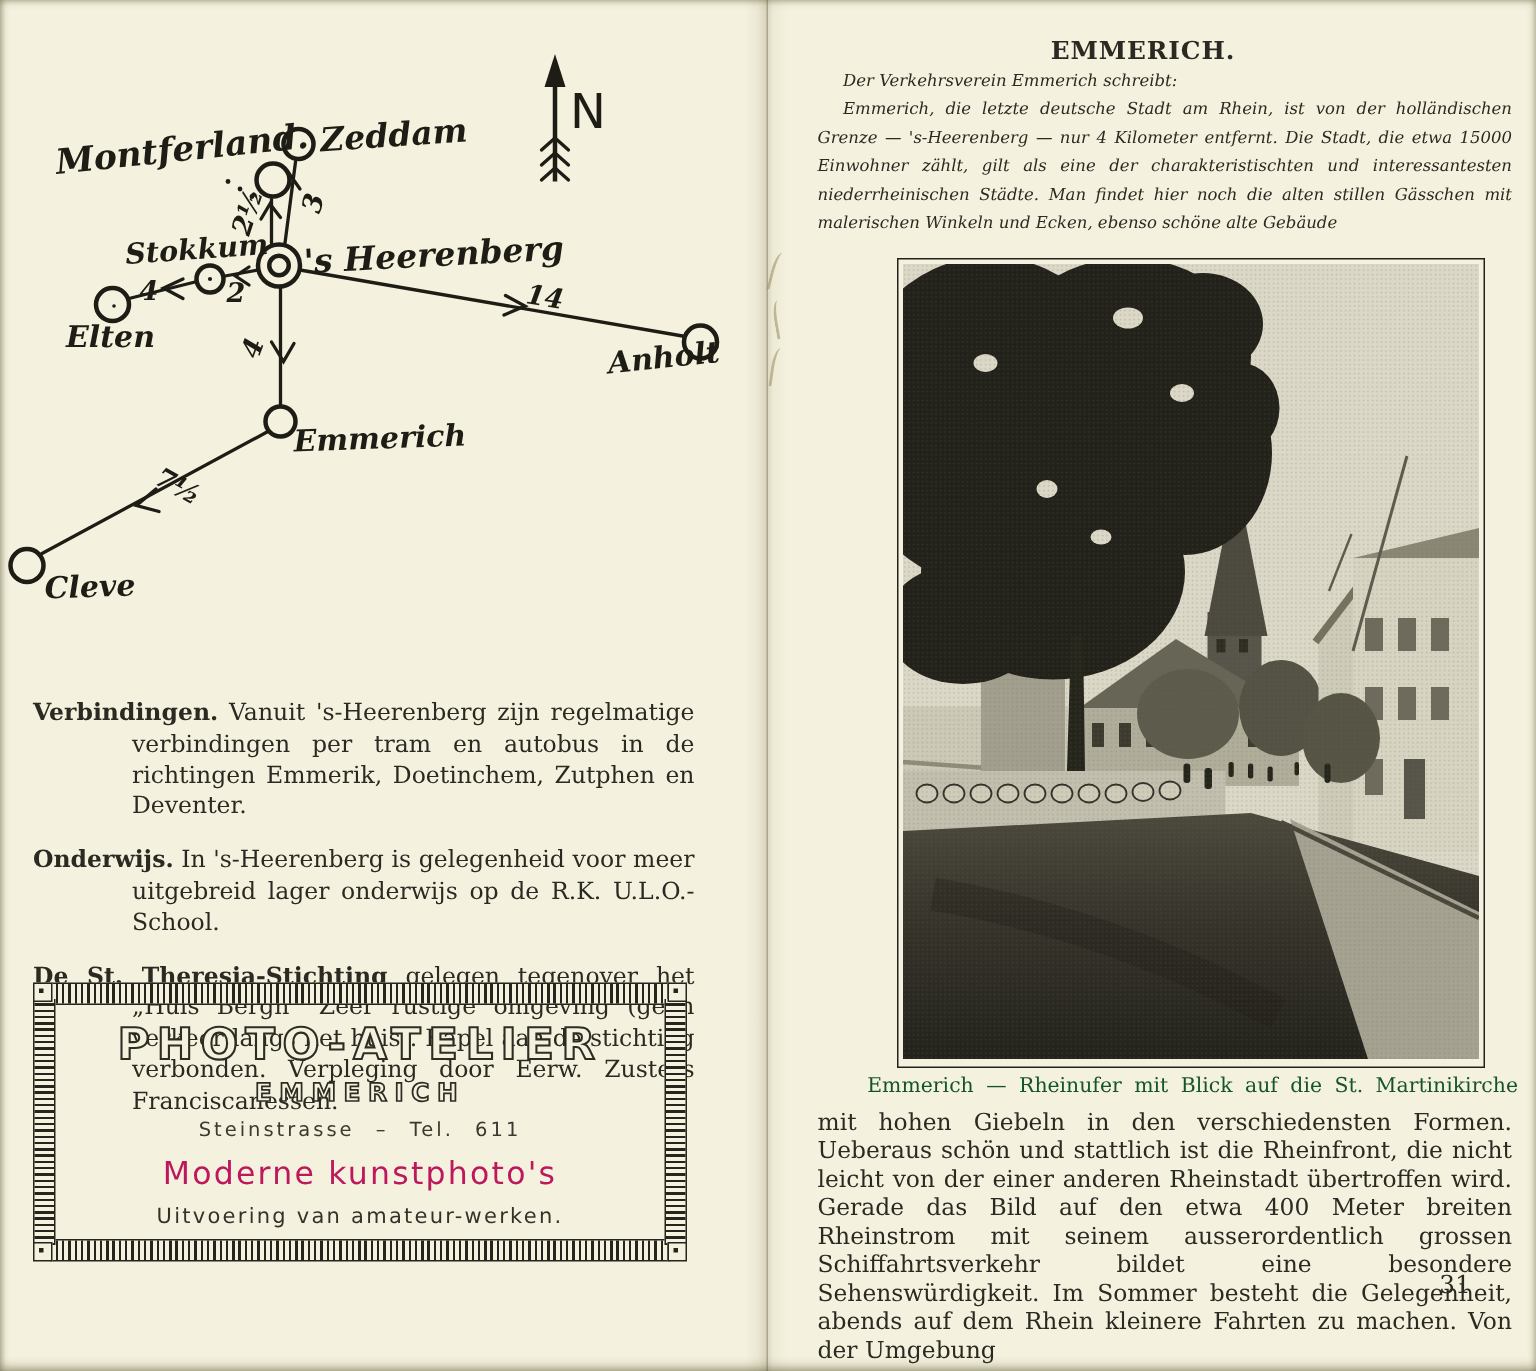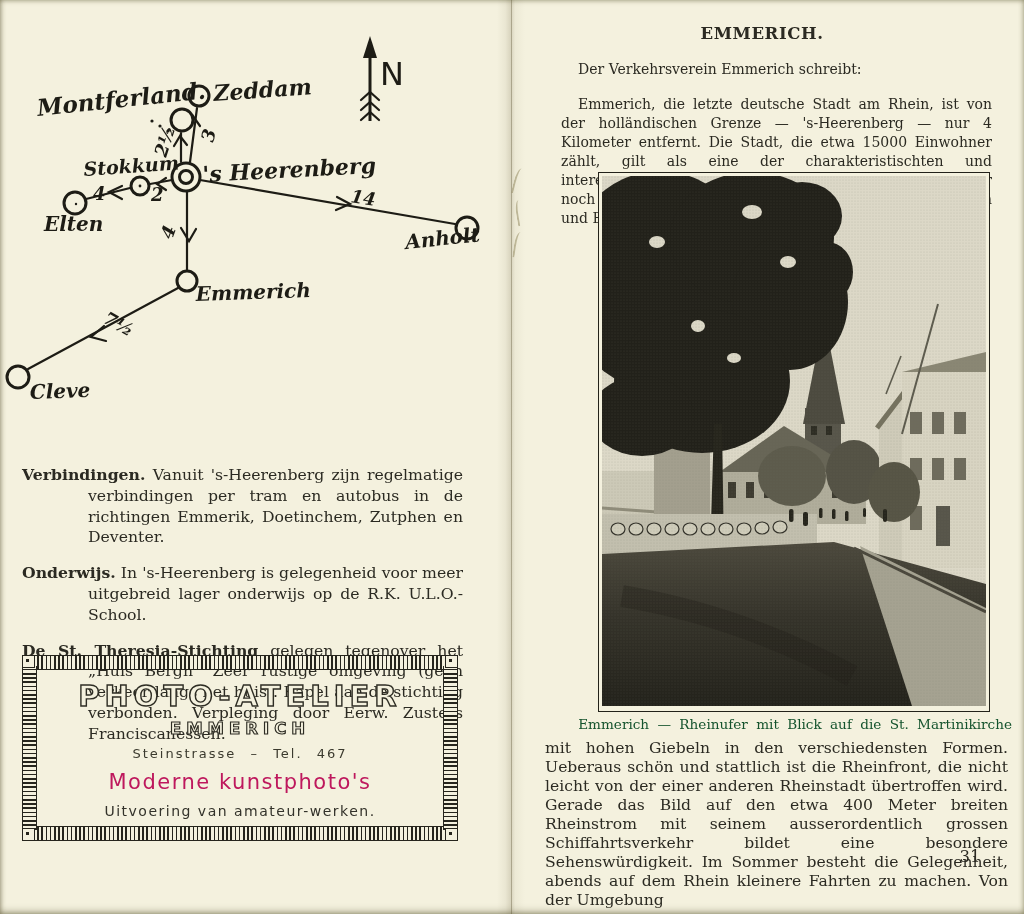--- a/index.html
+++ b/index.html
@@ -63,21 +63,21 @@
   .ad-name{font-size:18px;font-weight:700;letter-spacing:3px;color:#f4f1de;-webkit-text-stroke:1.15px #2e2d24;}
   .ad-city{font-size:16.5px;font-weight:700;letter-spacing:5px;color:#f4f1de;-webkit-text-stroke:1.15px #2e2d24;}
   .ad-addr{font-size:13px;letter-spacing:2px;word-spacing:8px;color:#3b3a2e;font-weight:500;margin-top:2px;}
   .ad-modern{font-size:21px;letter-spacing:1.5px;color:#be185d;margin-top:3px;}
   .ad-uitv{font-size:14px;letter-spacing:1.5px;color:#33322a;margin-top:3px;}
 
   
   .r-heading{position:absolute;left:0;top:24px;width:500px;text-align:center;
     font-weight:700;font-size:16.5px;letter-spacing:.6px;}
   .r-text1{position:absolute;left:33px;top:44px;width:463px;}
-  .r-text1 p{margin:16px;font-size:14px;line-height:19px;text-align:justify;text-indent:17px;}
+  .r-text1 p{margin:0;font-size:11px;line-height:19px;text-align:justify;text-indent:17px;font-style:italic;}
   .photo-frame{position:absolute;left:86px;top:172px;width:392px;height:540px;
     border:1.6px solid #23221a;box-sizing:border-box;padding:3px;background:#f4f1de;}
   .photo-frame svg{display:block;}
   .photo-caption{position:absolute;left:0;top:716px;width:500px;text-align:right;
     font-size:13.6px;word-spacing:4px;color:#14532d;}
   .r-text2{position:absolute;left:33px;top:739px;width:463px;}
   .r-text2 p{margin:0;font-size:15.6px;line-height:19px;text-align:justify;}
   .page-num{position:absolute;left:430px;top:847px;width:56px;text-align:center;font-size:16.5px;}
 </style>
 </head>
@@ -175,21 +175,21 @@
     <div class="ad-strip h bot"></div>
     <div class="ad-strip v lft"></div>
     <div class="ad-strip v rgt"></div>
     <div class="ad-corner tl"></div>
     <div class="ad-corner tr"></div>
     <div class="ad-corner bl"></div>
     <div class="ad-corner br"></div>
     <div class="ad-content">
       <div class="ad-title">PHOTO-ATELIER</div>
       <div class="ad-city">EMMERICH</div>
-      <div class="ad-addr">Steinstrasse – Tel. 467</div>
+      <div class="ad-addr">Steinstrasse – Tel. 611</div>
       <div class="ad-modern">Moderne kunstphoto's</div>
       <div class="ad-uitv">Uitvoering van amateur-werken.</div>
     </div>
   </div>
 </div>
 
 <div class="page page-right">
 
   <div class="r-heading">EMMERICH.</div>
 

